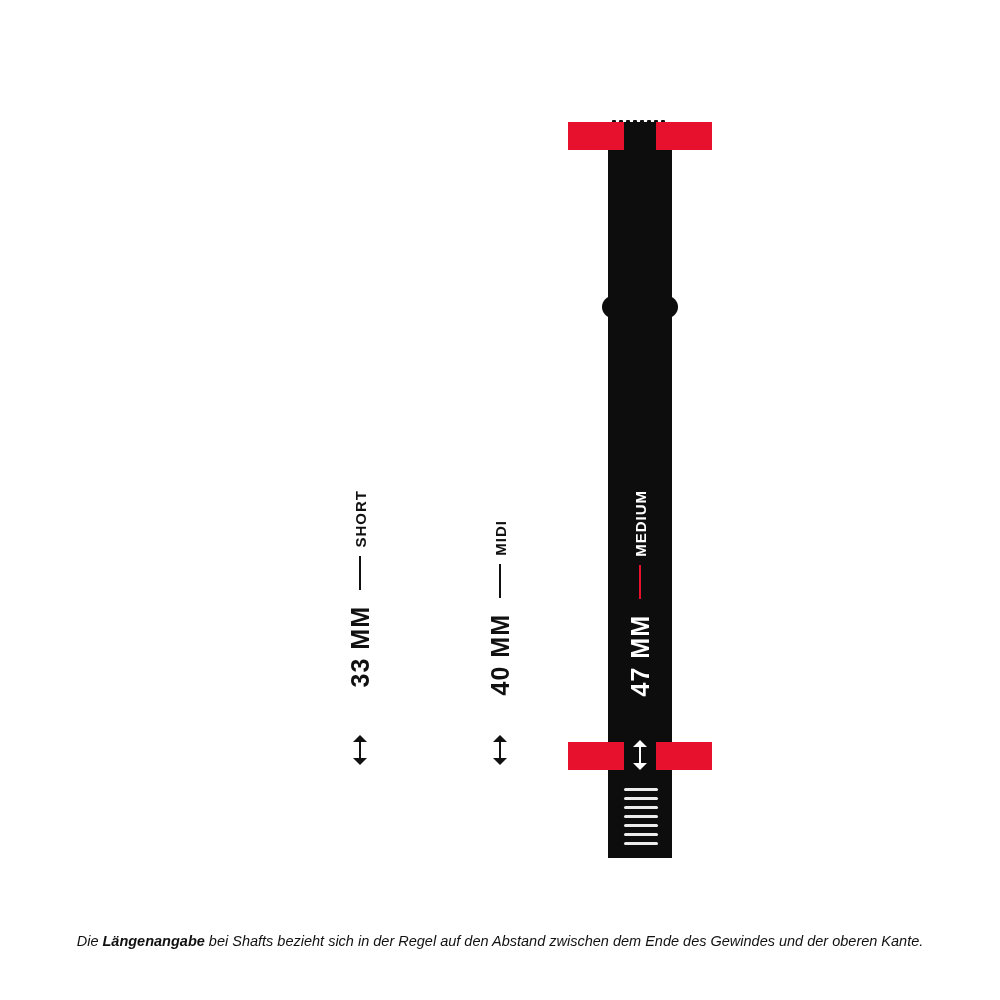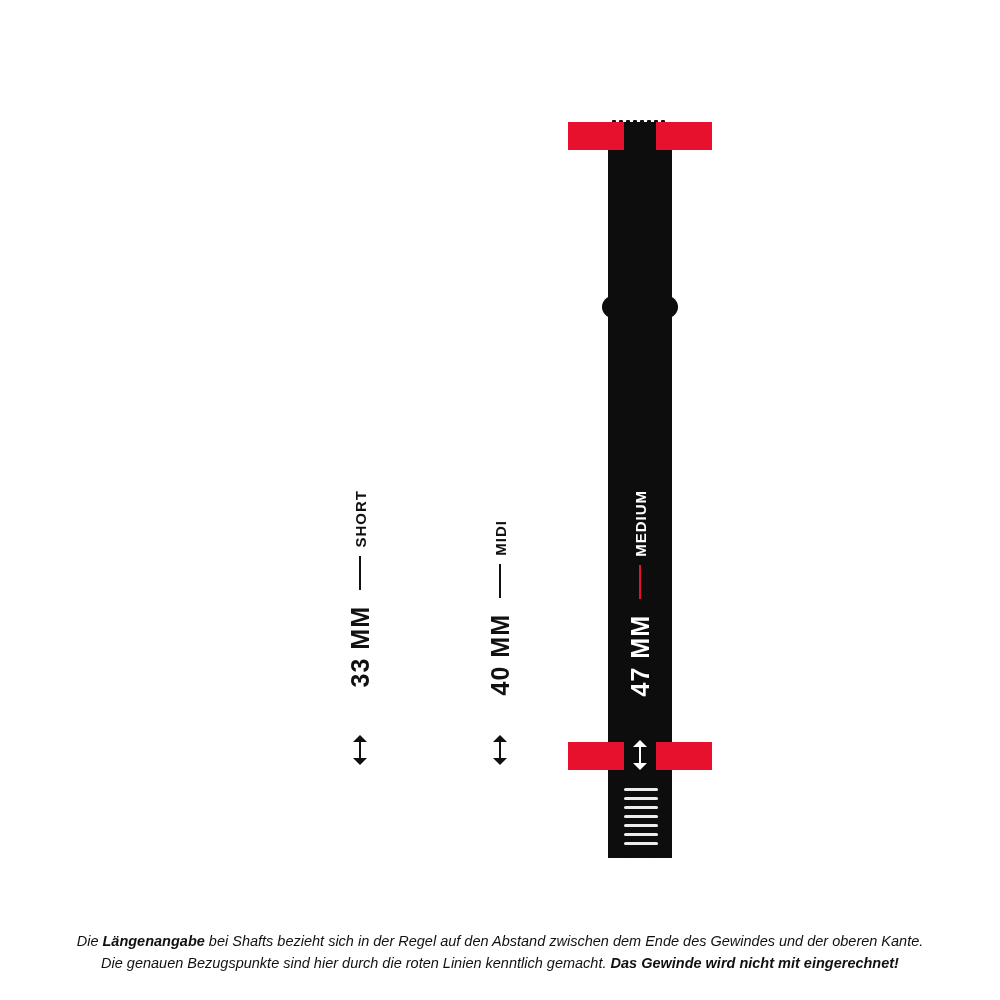--- a/index.html
+++ b/index.html
@@ -282,16 +282,15 @@
         <div class="head up"></div>
         <div class="stem"></div>
         <div class="head down"></div>
       </div>
     </div>
 
   </div>
 
   <div class="footer-note">
     <span class="line"><span>Die </span><b>Längenangabe</b><span> bei Shafts bezieht sich in der Regel auf den Abstand zwischen dem Ende des Gewindes und der oberen Kante.</span></span>
-    <span class="line"><span>Die genauen Bezugspunkte sind hier durch die roten Linien kenntlich gemacht. </span><b>Das Gewinde wird nicht mit eingerechnet!</b></span>
   </div>
 
 </div>
 
 </body></html>

